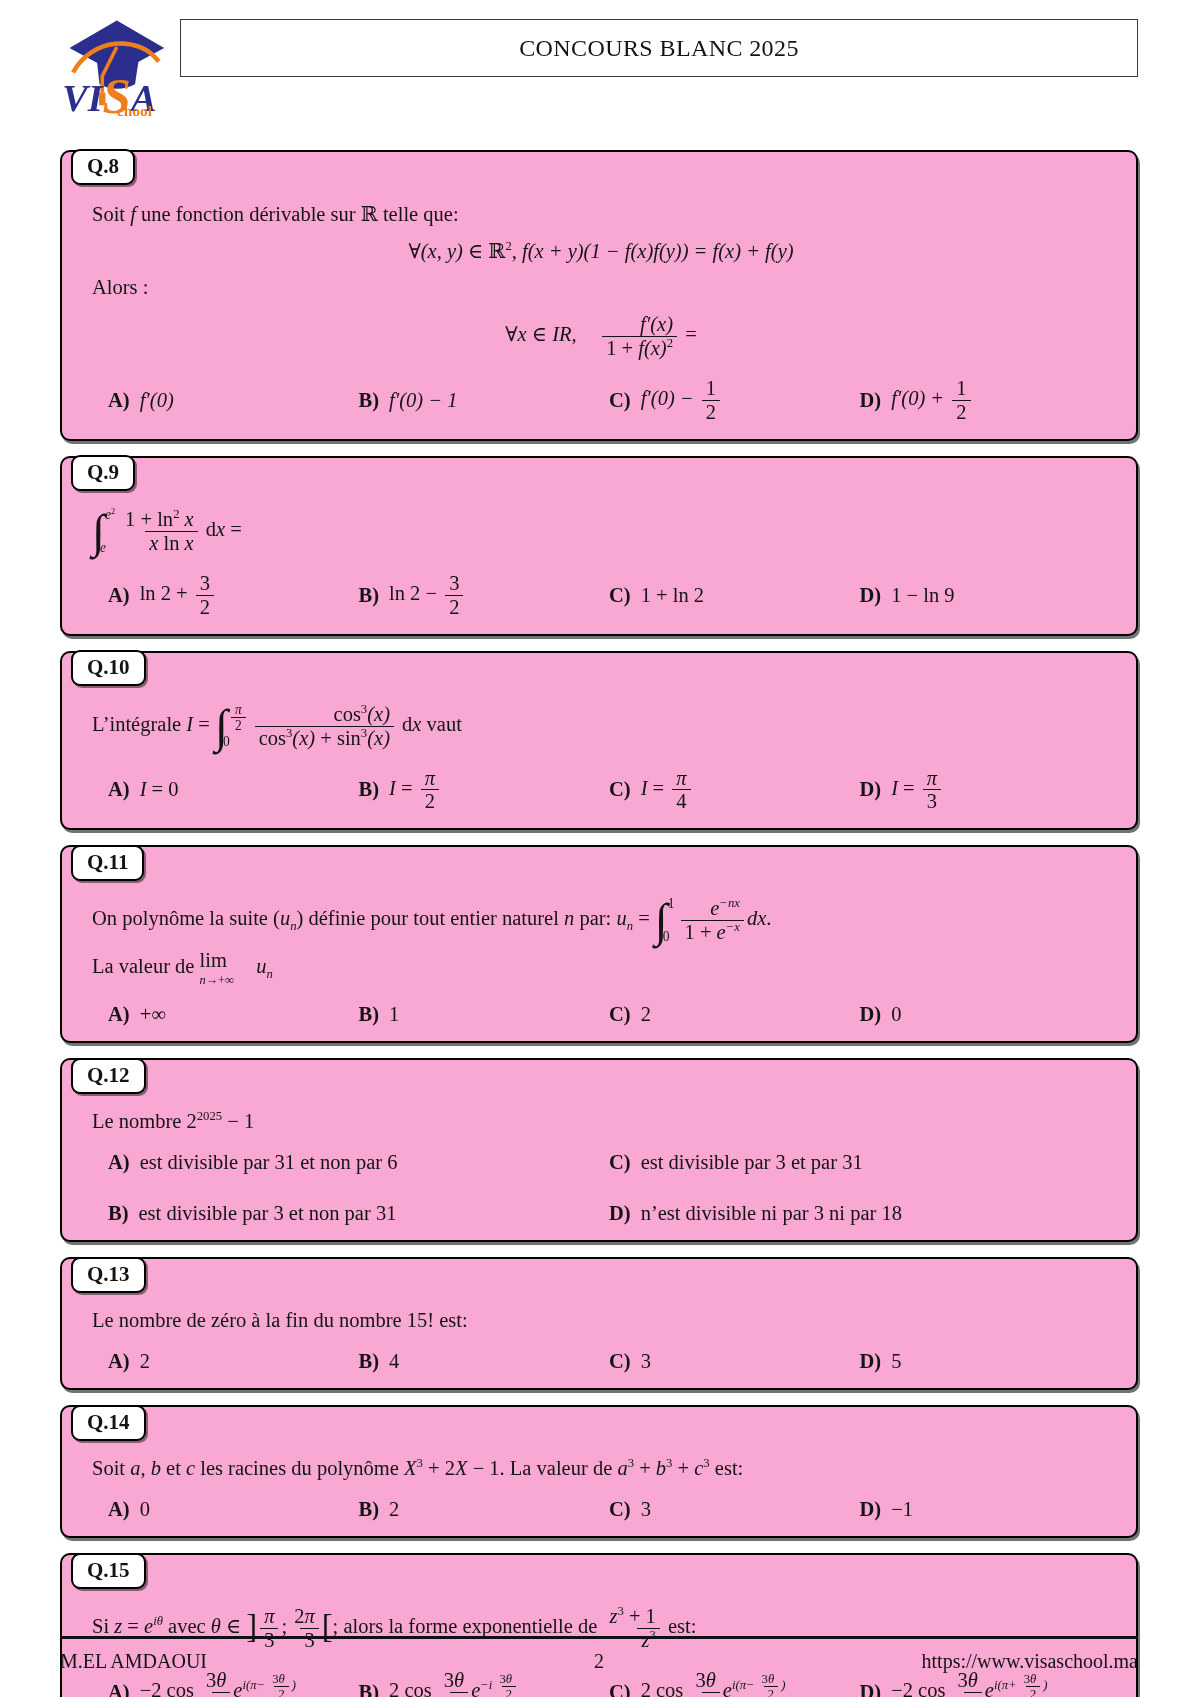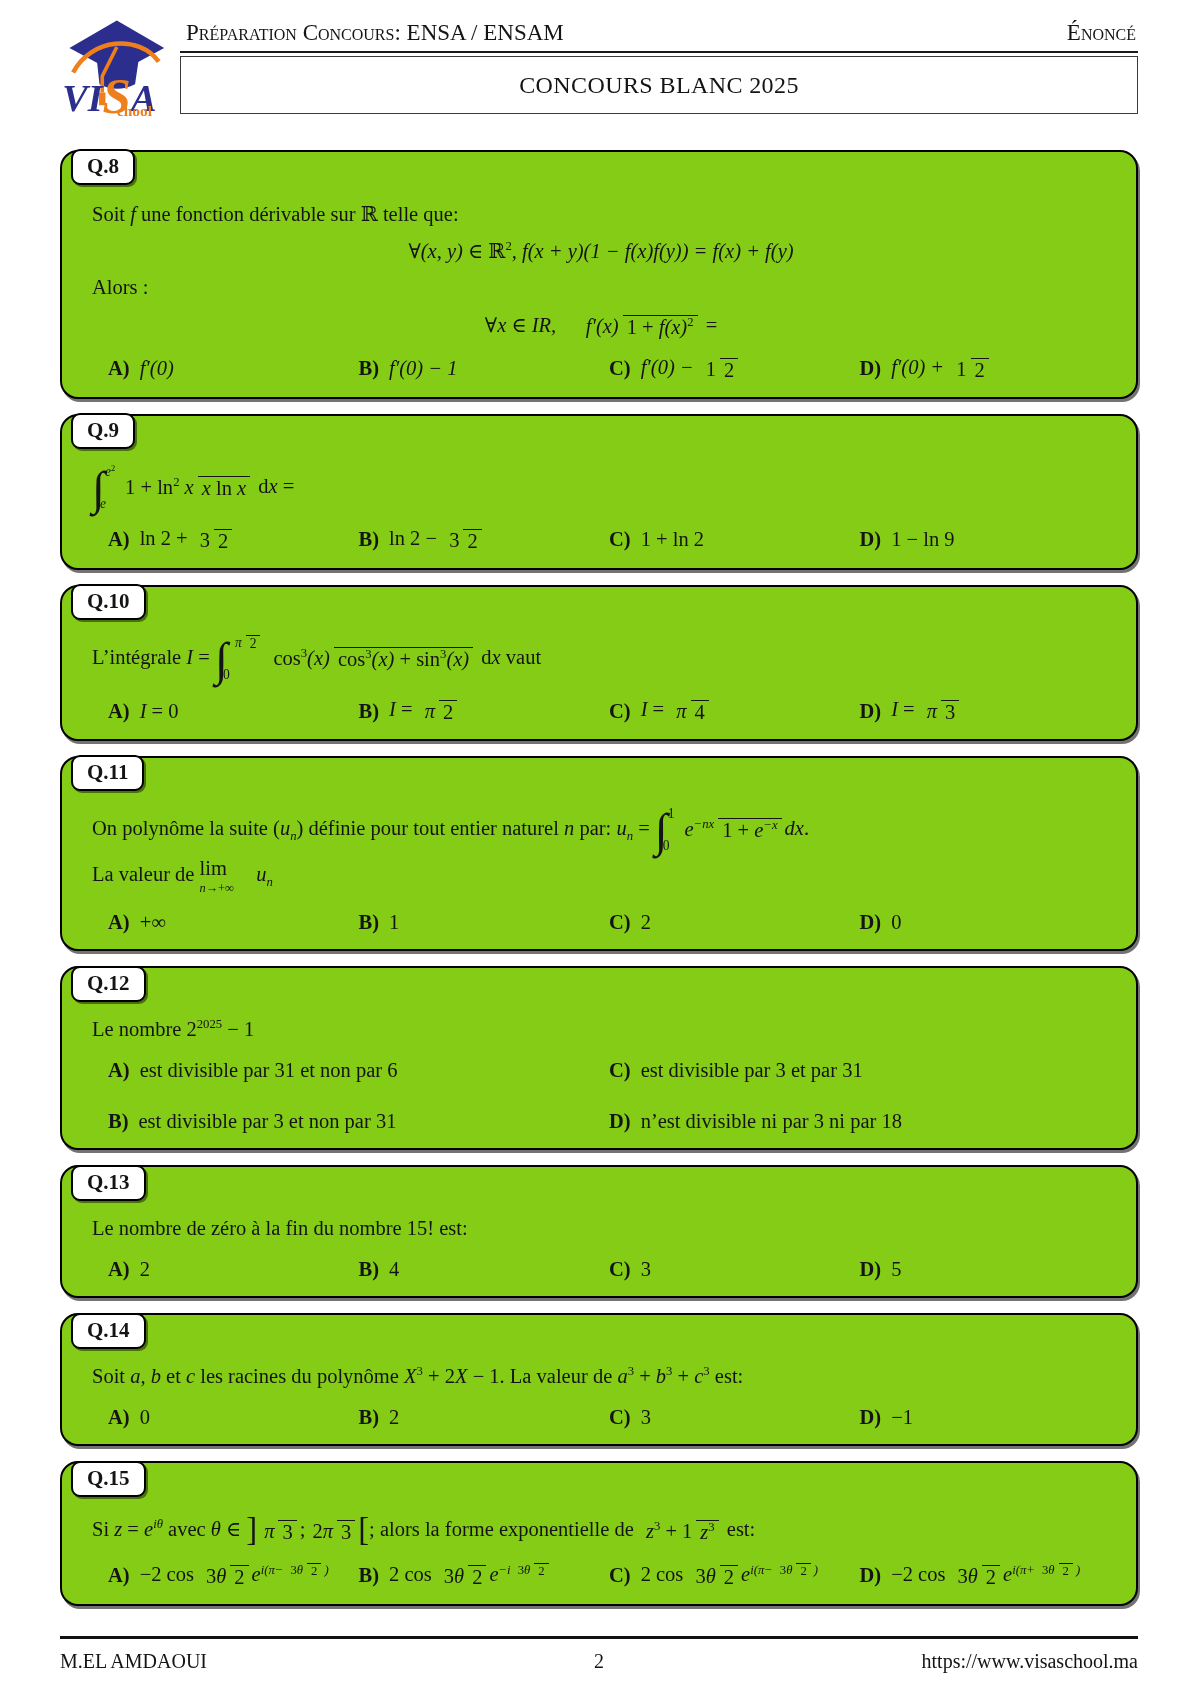--- a/index.html
+++ b/index.html
@@ -17,40 +17,40 @@
     font-variant:small-caps;font-size:23px;padding:4px 2px 5px 6px;
     border-bottom:2.5px solid #1a1a1a;
   }
   .title-box{
     border:1.5px solid #3a3a3a;margin-top:3px;height:56px;
     display:flex;align-items:center;justify-content:center;font-size:24px;letter-spacing:.4px;
   }
   
   .questions{margin-top:32px;display:flex;flex-direction:column;gap:15px;}
   .qbox{
-    position:relative;border:2.6px solid #000;border-radius:18px;background:#84cc16;
+    position:relative;border:2.6px solid #000;border-radius:10px;background:#f9a8d4;
     box-shadow:2px 3px 0 rgba(0,0,0,.55);padding:44px 26px 15px 30px;
   }
   .qtab{
     position:absolute;top:-2.6px;left:9px;background:#fff;border:2.6px solid #000;
     border-radius:9px;box-shadow:2px 2px 0 rgba(0,0,0,.45);
     padding:5px 14px 6px;font-weight:bold;font-size:21px;line-height:1;
   }
   .qbody{font-size:20.5px;}
   .qline{margin:6px 0;min-height:24px;}
   .qline.center{text-align:center;margin:13px 0;}
   .opts{display:grid;margin-top:17px;font-size:20.5px;padding-left:16px;}
   .opts.four{grid-template-columns:repeat(4,1fr);}
   .opts.two{grid-template-columns:1fr 1fr;row-gap:28px;}
   .opt{display:flex;align-items:center;gap:10px;}
   .olabel{font-weight:bold;}
   
   .mi{font-style:italic;}
   sup,sub{font-size:.62em;line-height:1;}
-  .frac{display:inline-flex;flex-direction:row;align-items:flex-start;vertical-align:middle;margin:0 3px;line-height:1.12;text-align:center;}
+  .frac{display:inline-flex;flex-direction:column;align-items:flex-end;vertical-align:middle;margin:0 3px;line-height:1.12;text-align:center;}
   .fn{padding:0 4px;}
   .fd{border-top:1.5px solid #141414;padding:0 4px;}
   .mbig{font-size:1.6em;vertical-align:-.12em;line-height:1;}
   .msp{display:inline-block;width:1.1em;}
   .int{display:inline-flex;vertical-align:middle;margin-right:3px;}
   .ig{font-size:2.3em;line-height:.95;}
   .ib{display:flex;flex-direction:column;justify-content:space-between;font-size:.66em;padding:1px 0;}
   .ib .hi{margin-top:-3px;}
   .ib .lo{margin-bottom:-3px;transform:translateX(-5px);}
   .limu{display:inline-flex;flex-direction:column;align-items:flex-start;vertical-align:middle;line-height:1;}
@@ -71,24 +71,20 @@
     <svg class="logo" viewBox="0 0 120 112" aria-hidden="true">
       <polygon points="62,5 114,35 62,63 10,35" fill="#2b2e8c"></polygon>
       <path d="M40,48 L86,48 L82,75 Q62,85 43,75 Z" fill="#2b2e8c"></path>
       <path d="M14,62 C34,24 86,20 108,50" fill="none" stroke="#ee7f1d" stroke-width="5"></path>
       <path d="M62,34 L46,66 L46,84" fill="none" stroke="#ee7f1d" stroke-width="4"></path>
       <rect x="42.5" y="84" width="7" height="14" fill="#ee7f1d"></rect>
       <text x="2" y="104" font-weight="bold" font-style="italic" font-size="42" fill="#2b2e8c"><tspan>V</tspan><tspan>I</tspan><tspan font-size="56" dy="2" fill="#ee7f1d">S</tspan><tspan dy="-2" font-size="42" fill="#2b2e8c">A</tspan></text>
       <text x="62" y="110" font-weight="bold" font-size="17" fill="#ee7f1d">chool</text>
     </svg>
     <div class="hdr-right">
-      <div class="hdr-top">
-        <span>Préparation Concours: ENSA / ENSAM</span>
-        <span>Énoncé</span>
-      </div>
       <div class="title-box">
         <span>CONCOURS BLANC 2025</span>
       </div>
     </div>
   </header>
 
   <main class="questions">
   <section class="qbox">
     <div class="qtab">Q.8</div>
     <div class="qbody">

